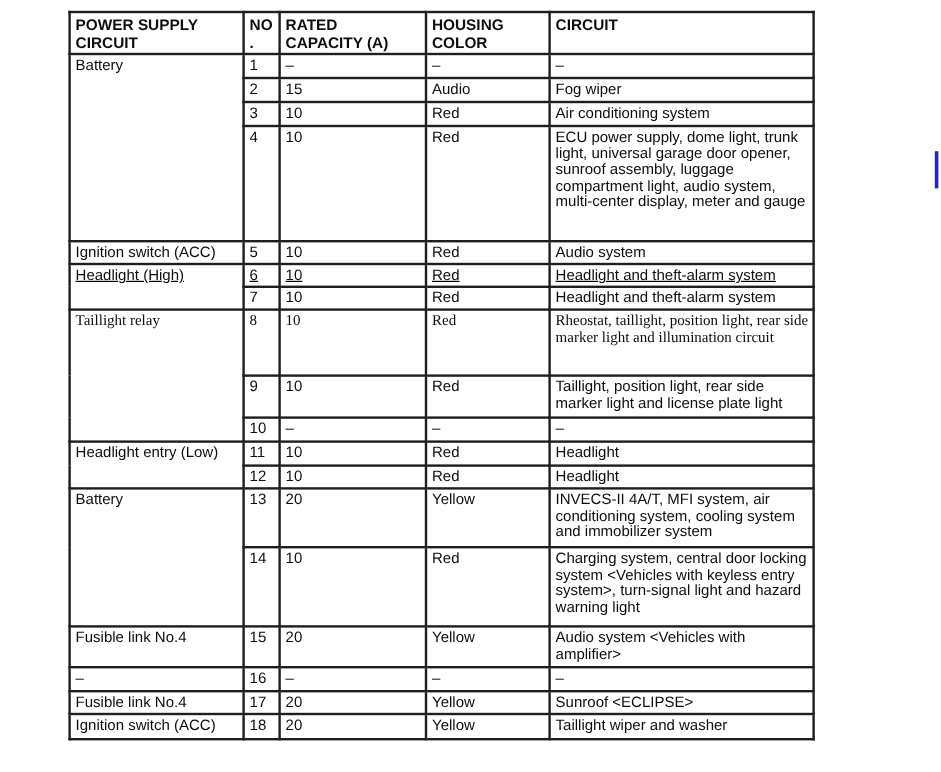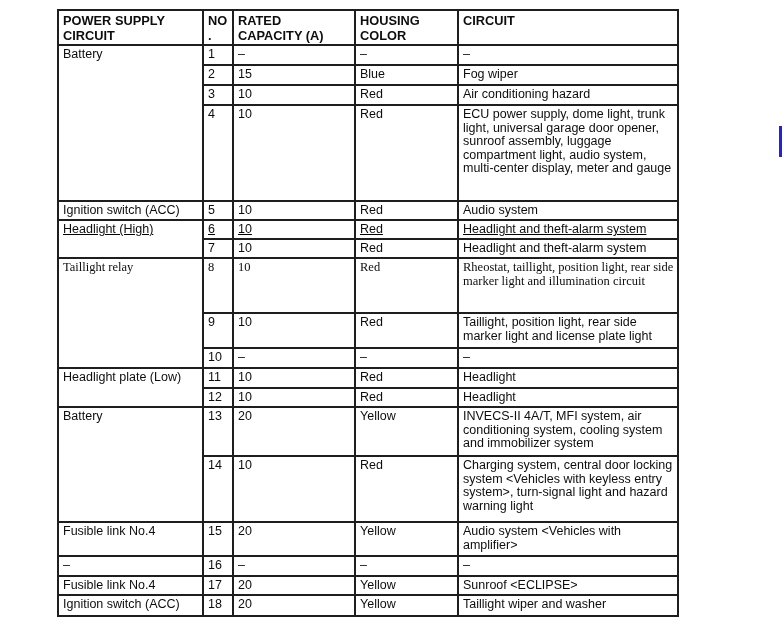--- a/index.html
+++ b/index.html
@@ -87,28 +87,28 @@
         <tr style="height: 20px;">
           <td class="col-power" rowspan="4">Battery</td>
           <td class="col-no">1</td>
           <td class="col-cap">–</td>
           <td class="col-color">–</td>
           <td class="col-circuit">–</td>
         </tr>
         <tr style="height: 20px;">
           <td class="col-no">2</td>
           <td class="col-cap">15</td>
-          <td class="col-color">Blue</td>
+          <td class="col-color">Audio</td>
           <td class="col-circuit">Fog wiper</td>
         </tr>
         <tr style="height: 20px;">
           <td class="col-no">3</td>
           <td class="col-cap">10</td>
           <td class="col-color">Red</td>
-          <td class="col-circuit">Air conditioning hazard</td>
+          <td class="col-circuit">Air conditioning system</td>
         </tr>
         <tr style="height: 96px;">
           <td class="col-no">4</td>
           <td class="col-cap">10</td>
           <td class="col-color">Red</td>
           <td class="col-circuit">ECU power supply, dome light, trunk light, universal garage door opener, sunroof assembly, luggage compartment light, audio system, multi-center display, meter and gauge</td>
         </tr>
         <tr style="height: 19px;">
           <td class="col-power" rowspan="1">Ignition switch (ACC)</td>
           <td class="col-no">5</td>
@@ -142,21 +142,21 @@
           <td class="col-color">Red</td>
           <td class="col-circuit">Taillight, position light, rear side marker light and license plate light</td>
         </tr>
         <tr style="height: 20px;">
           <td class="col-no">10</td>
           <td class="col-cap">–</td>
           <td class="col-color">–</td>
           <td class="col-circuit">–</td>
         </tr>
         <tr style="height: 20px;">
-          <td class="col-power" rowspan="2">Headlight plate (Low)</td>
+          <td class="col-power" rowspan="2">Headlight entry (Low)</td>
           <td class="col-no">11</td>
           <td class="col-cap">10</td>
           <td class="col-color">Red</td>
           <td class="col-circuit">Headlight</td>
         </tr>
         <tr style="height: 19px;">
           <td class="col-no">12</td>
           <td class="col-cap">10</td>
           <td class="col-color">Red</td>
           <td class="col-circuit">Headlight</td>

